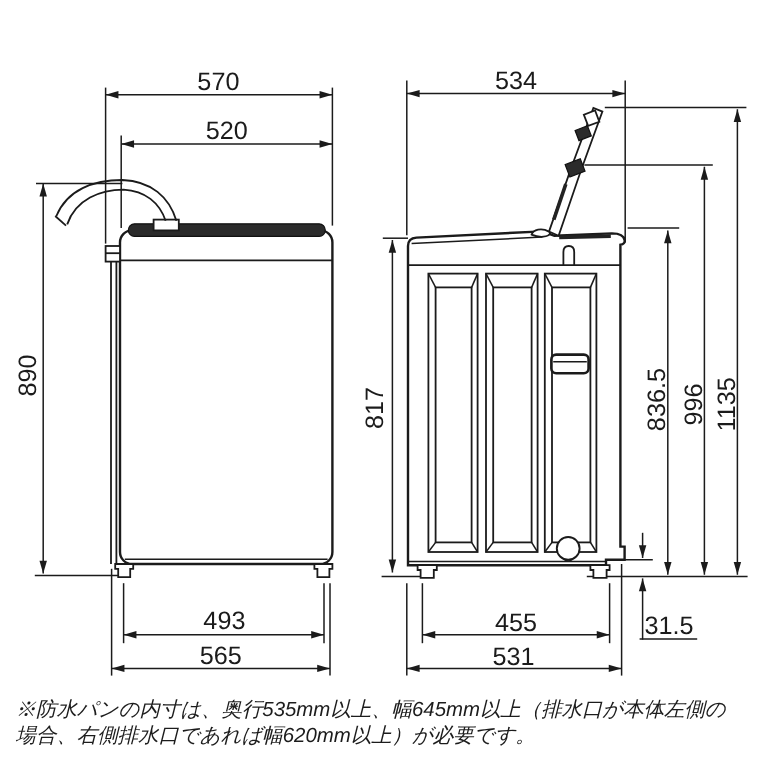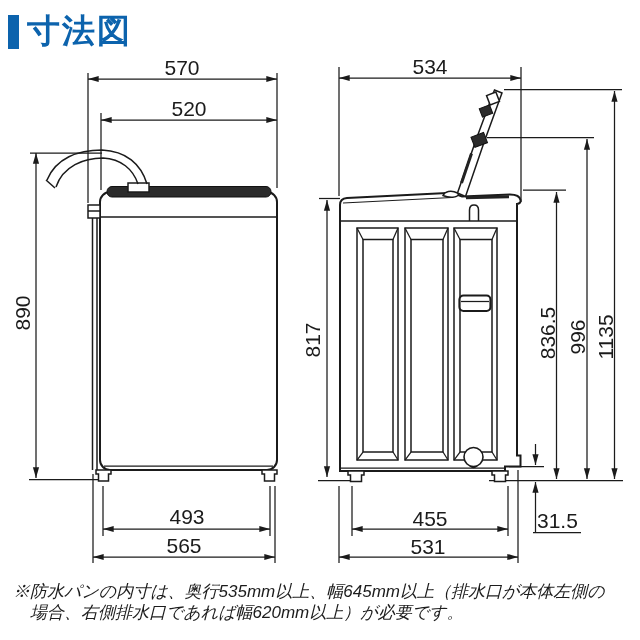--- a/index.html
+++ b/index.html
@@ -5,38 +5,34 @@
   html,body{margin:0;padding:0;background:#fff;}
   .page{position:relative;width:640px;height:640px;background:#ffffff;overflow:hidden;
         font-family:"Liberation Sans",sans-serif;}
   .header{position:absolute;left:8px;top:9px;display:flex;align-items:center;}
   .accent-bar{display:inline-block;width:11px;height:34px;background:#0c63ad;}
   .page-title{margin:0 0 0 8px;font-size:33px;font-weight:bold;color:#0c63ad;
               font-family:"Liberation Sans",sans-serif;letter-spacing:2px;}
   .drawing{position:absolute;left:0;top:0;}
   .footnote{position:absolute;left:13px;top:581px;font-size:17px;line-height:21px;
             color:#1c1c1c;font-style:italic;}
-  .footnote .l2{margin-left:17px;}
+  .footnote .l2{margin-left:0;}
   svg .d{stroke:#1b1b1b;stroke-width:1.25;fill:none;}
   svg .o{stroke:#1b1b1b;stroke-width:2;fill:#ffffff;}
   svg .p{stroke:#1b1b1b;stroke-width:1.5;fill:none;}
   svg .w{stroke:#1b1b1b;stroke-width:1.5;fill:#ffffff;}
   svg .dk{fill:#2b2b2b;stroke:#111;stroke-width:1;}
   svg .thick{stroke:#222;stroke-width:3;fill:none;}
   svg text{font-family:"Liberation Sans",sans-serif;font-size:21px;fill:#1b1b1b;}
 </style>
 </head>
 <body>
 
 <div class="page">
 
-  <div class="header">
-    <span class="accent-bar"></span>
-    <h1 class="page-title">寸法図</h1>
-  </div>
 
   <svg class="drawing" width="640" height="640" viewBox="0 0 640 640" xmlns="http://www.w3.org/2000/svg">
     <defs>
       <marker id="arr" viewBox="0 0 12 8" markerWidth="12" markerHeight="8" refX="11.3" refY="4" orient="auto-start-reverse" markerUnits="userSpaceOnUse">
         <path d="M0.6,0.9 L11.3,4 L0.6,7.1 Z" fill="#1b1b1b"></path>
       </marker>
     </defs>
 
     <g>
 

